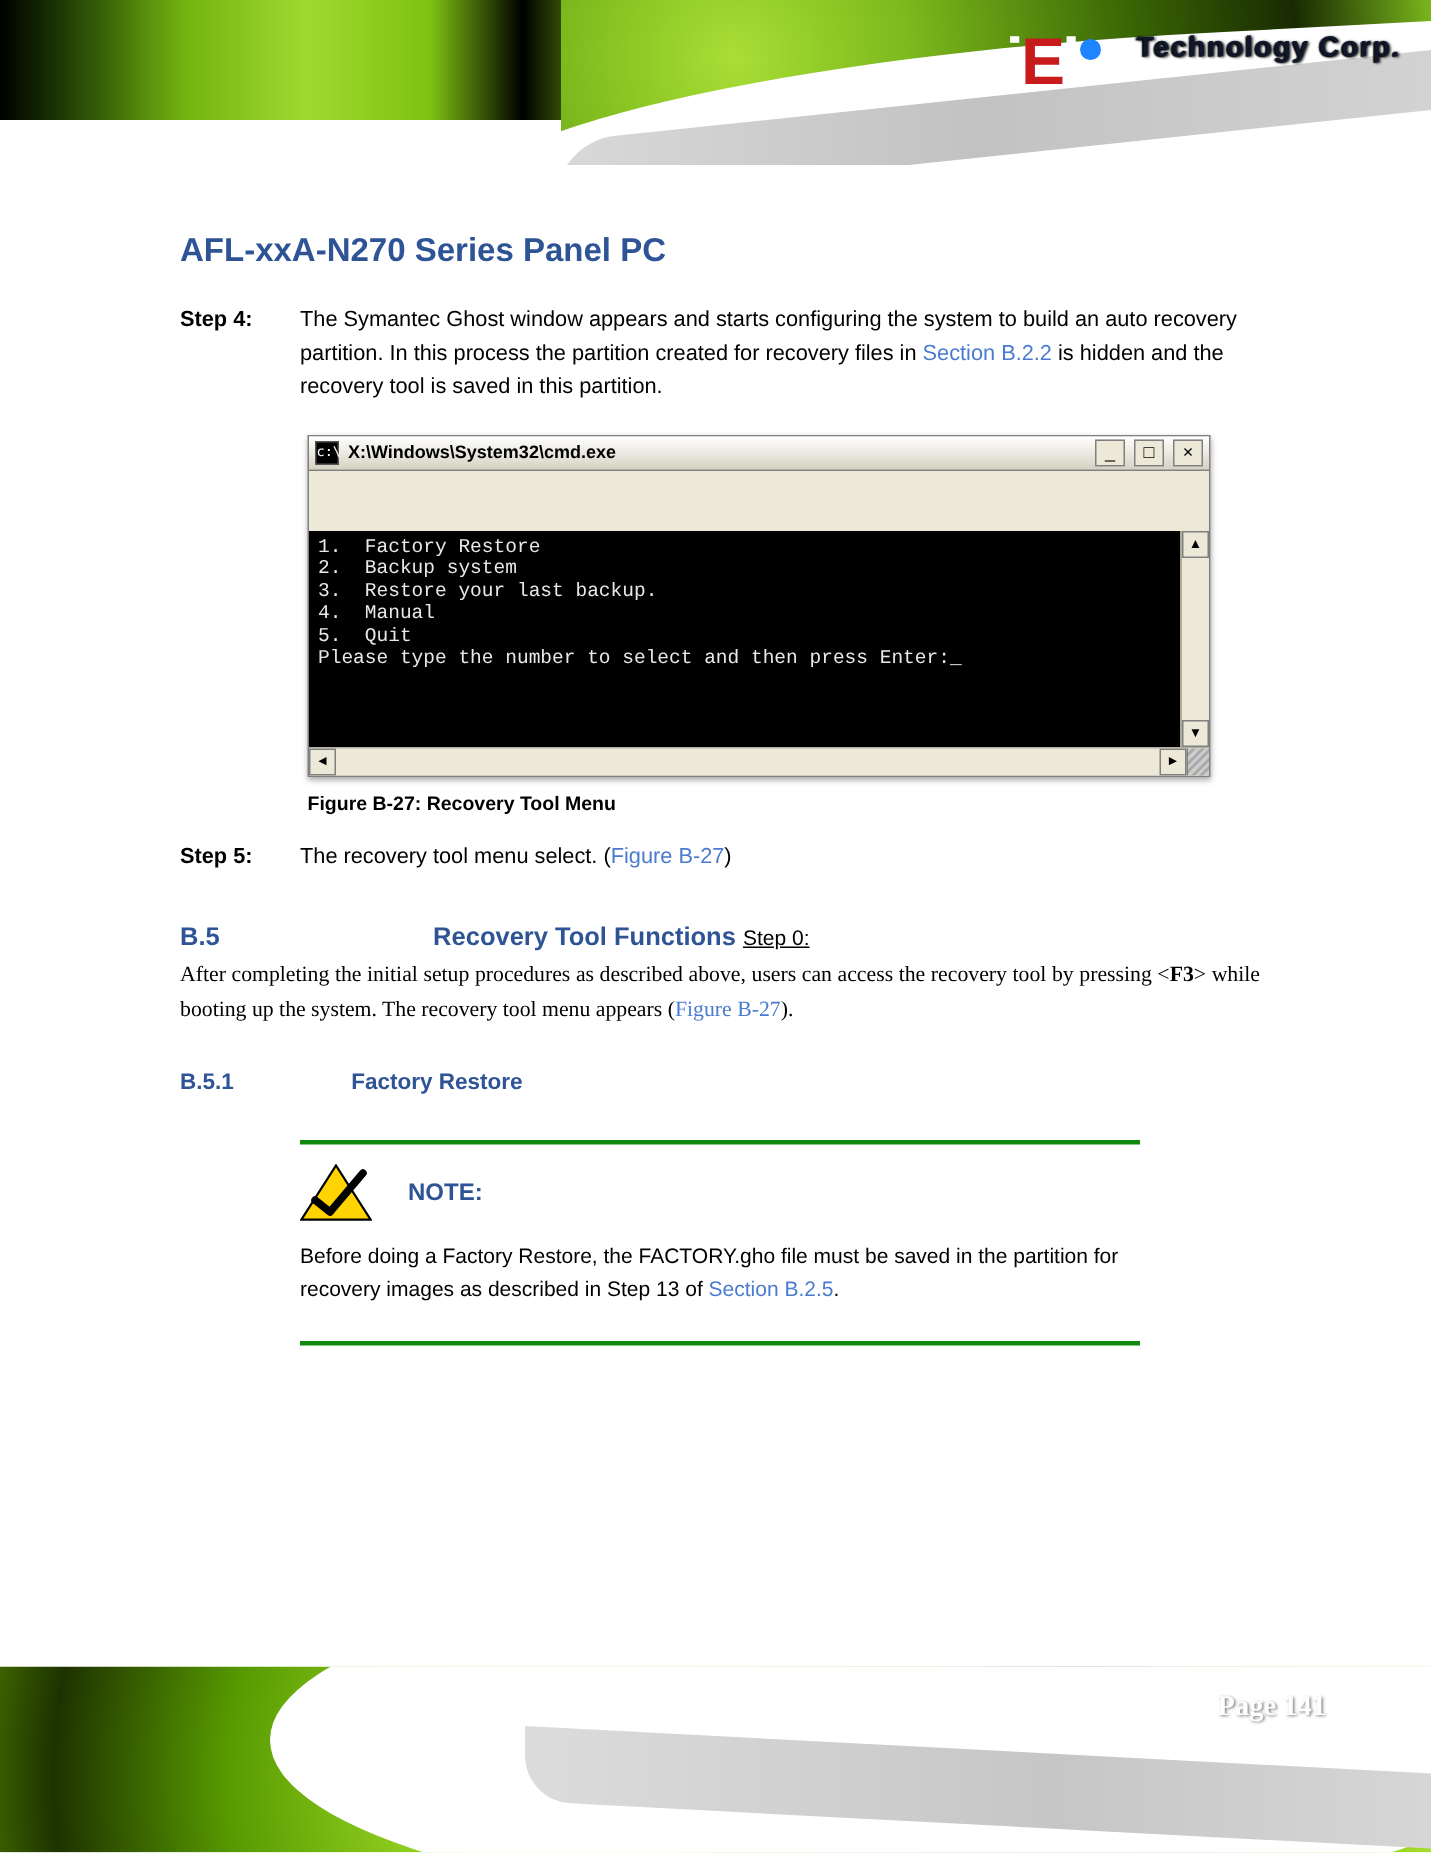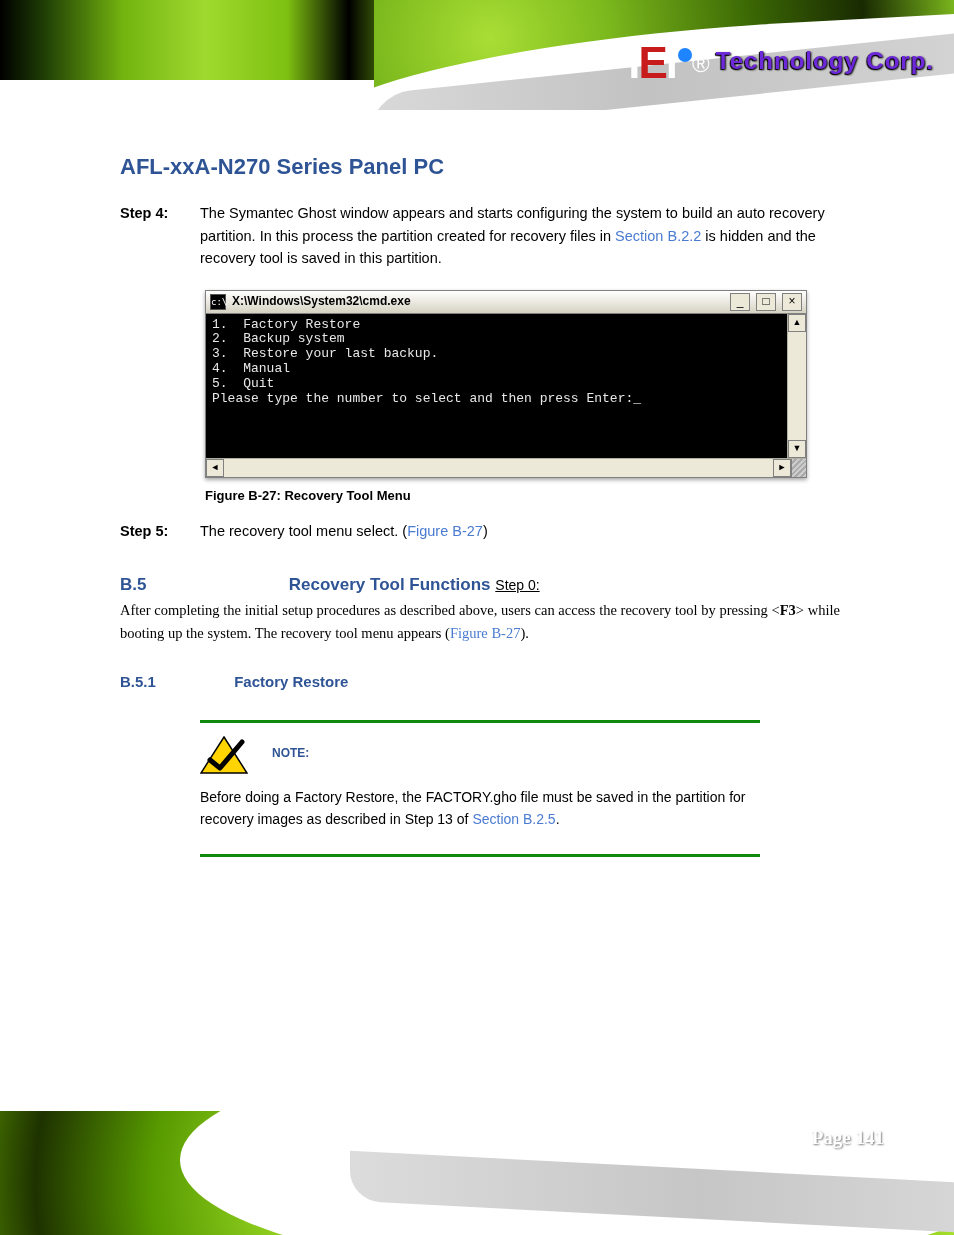--- a/index.html
+++ b/index.html
@@ -38,42 +38,42 @@
   }
   .swoosh-grey {
     position: absolute;
     top: 58px; left: 370px; width: 700px; height: 40px;
     background: linear-gradient(90deg, #d9d9d9 0%, #c2c2c2 40%, #d9d9d9 100%);
     transform: skewY(-6deg);
     border-top-left-radius: 40px;
   }
   .logo-box {
     position: absolute;
-    top: 38px; right: 20px;
+    top: 17px; right: 20px;
     display: flex;
     align-items: flex-end;
     text-align: right;
   }
   .logo-iei {
     font-family: "Arial Black", Impact, sans-serif;
     color: #fff;
     font-size: 44px;
     font-weight: 900;
     letter-spacing: -2px;
   }
   .logo-iei .dot { display:inline-block; width:14px;height:14px;background:#1f84ff;border-radius:50%; vertical-align: super; margin-left: 2px;}
   .logo-reg {
     color: #fff; font-size: 24px; margin-right: 6px; margin-bottom: 10px;
   }
   .logo-tech {
-    color: #6d28d9; font-size: 24px; font-weight: 800;
+    color: #0f172a; font-size: 19px; font-weight: 800;
     text-shadow: 1px 1px 2px #000, -1px 1px 1px #000;
     letter-spacing: 1px;
     align-self: flex-end;
-    margin-bottom: 13px;
+    margin-bottom: 24px;
   }
 
   .page-content {
     position: absolute;
     top: 150px;
     left: 120px;
     width: 720px;
     color: #000;
     font-size: 14.5px;
     line-height: 1.55;
@@ -119,21 +119,21 @@
     width: 14px; height: 14px; background:#000; border:1px solid #555; font-size:9px;color:#fff;line-height:14px;text-align:center;font-family:monospace;
   }
   .cmd-title {
     font-family: Tahoma, sans-serif; font-size: 12px; font-weight: 700; color:#000;
     flex:1;
   }
   .cmd-btn {
     width:18px;height:16px;background:#ece9d8;border:1px solid #808080;display:flex;align-items:center;justify-content:center;font-size:12px;font-family:Arial;
   }
   .cmd-body-wrap {
-    position: relative; display: flex; background:#eab308;
+    position: relative; display: flex; background:#eab308;margin-top:40px;
   }
   .cmd-body {
     flex:1;
     background:#000;
     color:#e8e8e8;
     font-family: "Courier New", monospace;
     font-size: 13px;
     line-height: 1.15;
     padding: 4px 6px 30px 6px;
     min-height: 110px;
@@ -187,21 +187,21 @@
   .note-block {
     margin: 26px 80px 18px 80px;
     border-top: 3px solid #0f8a0d;
     border-bottom: 3px solid #0f8a0d;
     padding: 13px 0 24px 0;
   }
   .note-head { display:flex; align-items:flex-start; gap: 24px; }
   .note-title {
     font-family: Verdana, sans-serif;
     color: #2f5496;
-    font-size: 12px;
+    font-size: 16px;
     font-weight: 700;
     margin-top: 8px;
   }
   .note-icon {
     position: relative;
     width: 48px; height: 38px;
   }
   .note-text { font-size: 14px; margin-top: 12px; line-height:1.6; }
 
   .bottom-banner {

